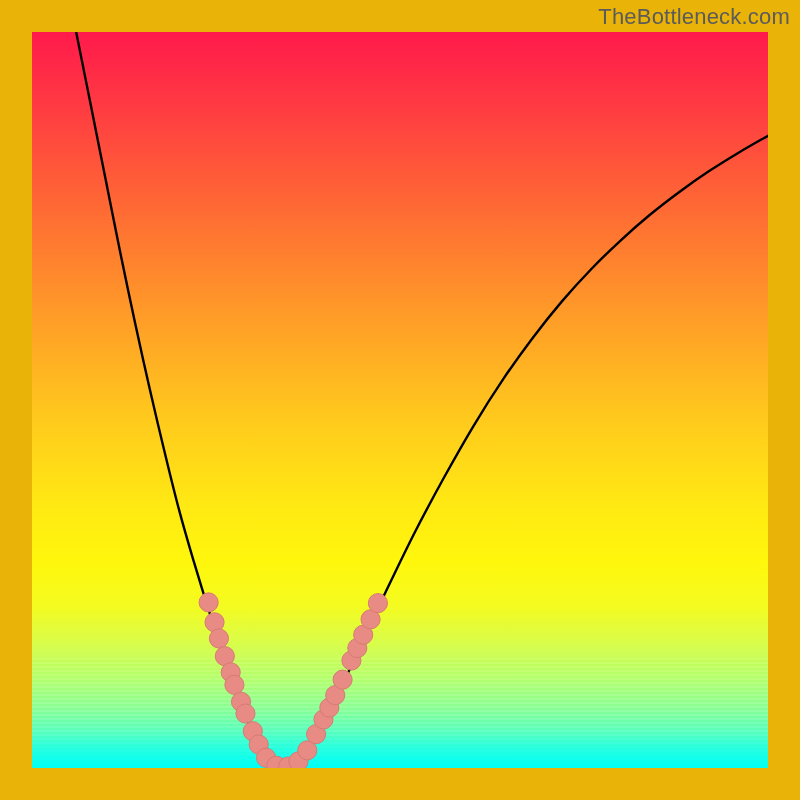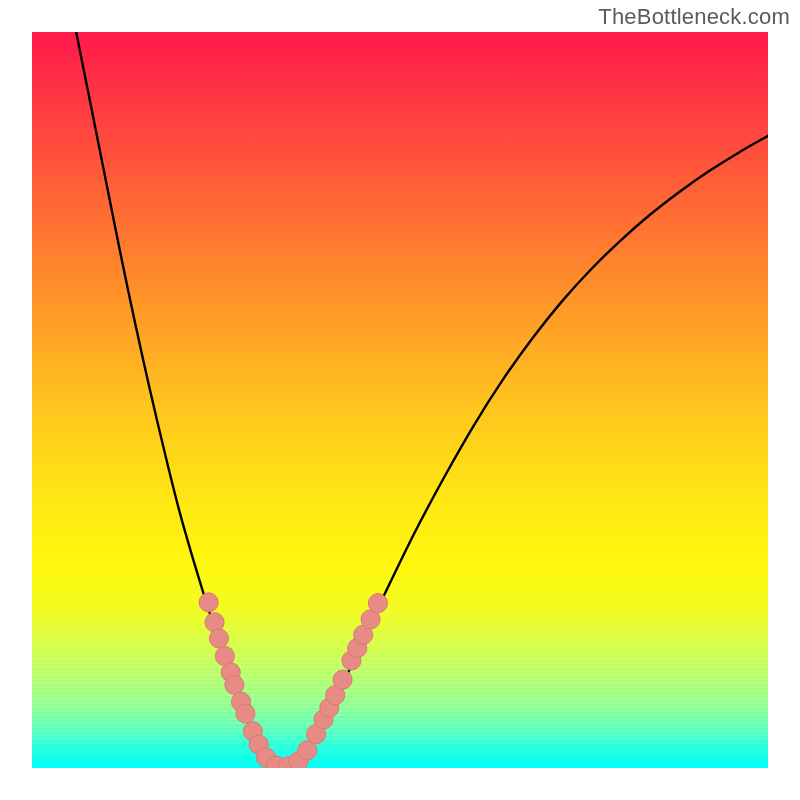--- a/index.html
+++ b/index.html
@@ -7,21 +7,21 @@
     padding: 0;
     width: 800px;
     height: 800px;
     overflow: hidden;
     background: #000;
     font-family: Arial, Helvetica, sans-serif;
   }
   .frame {
     position: absolute;
     inset: 0;
-    background: #ffffff;
+    background: #eab308;
   }
   .plot-area {
     position: absolute;
     left: 32px;
     top: 32px;
     width: 736px;
     height: 736px;
     overflow: hidden;
   }
   .gradient-bg {

